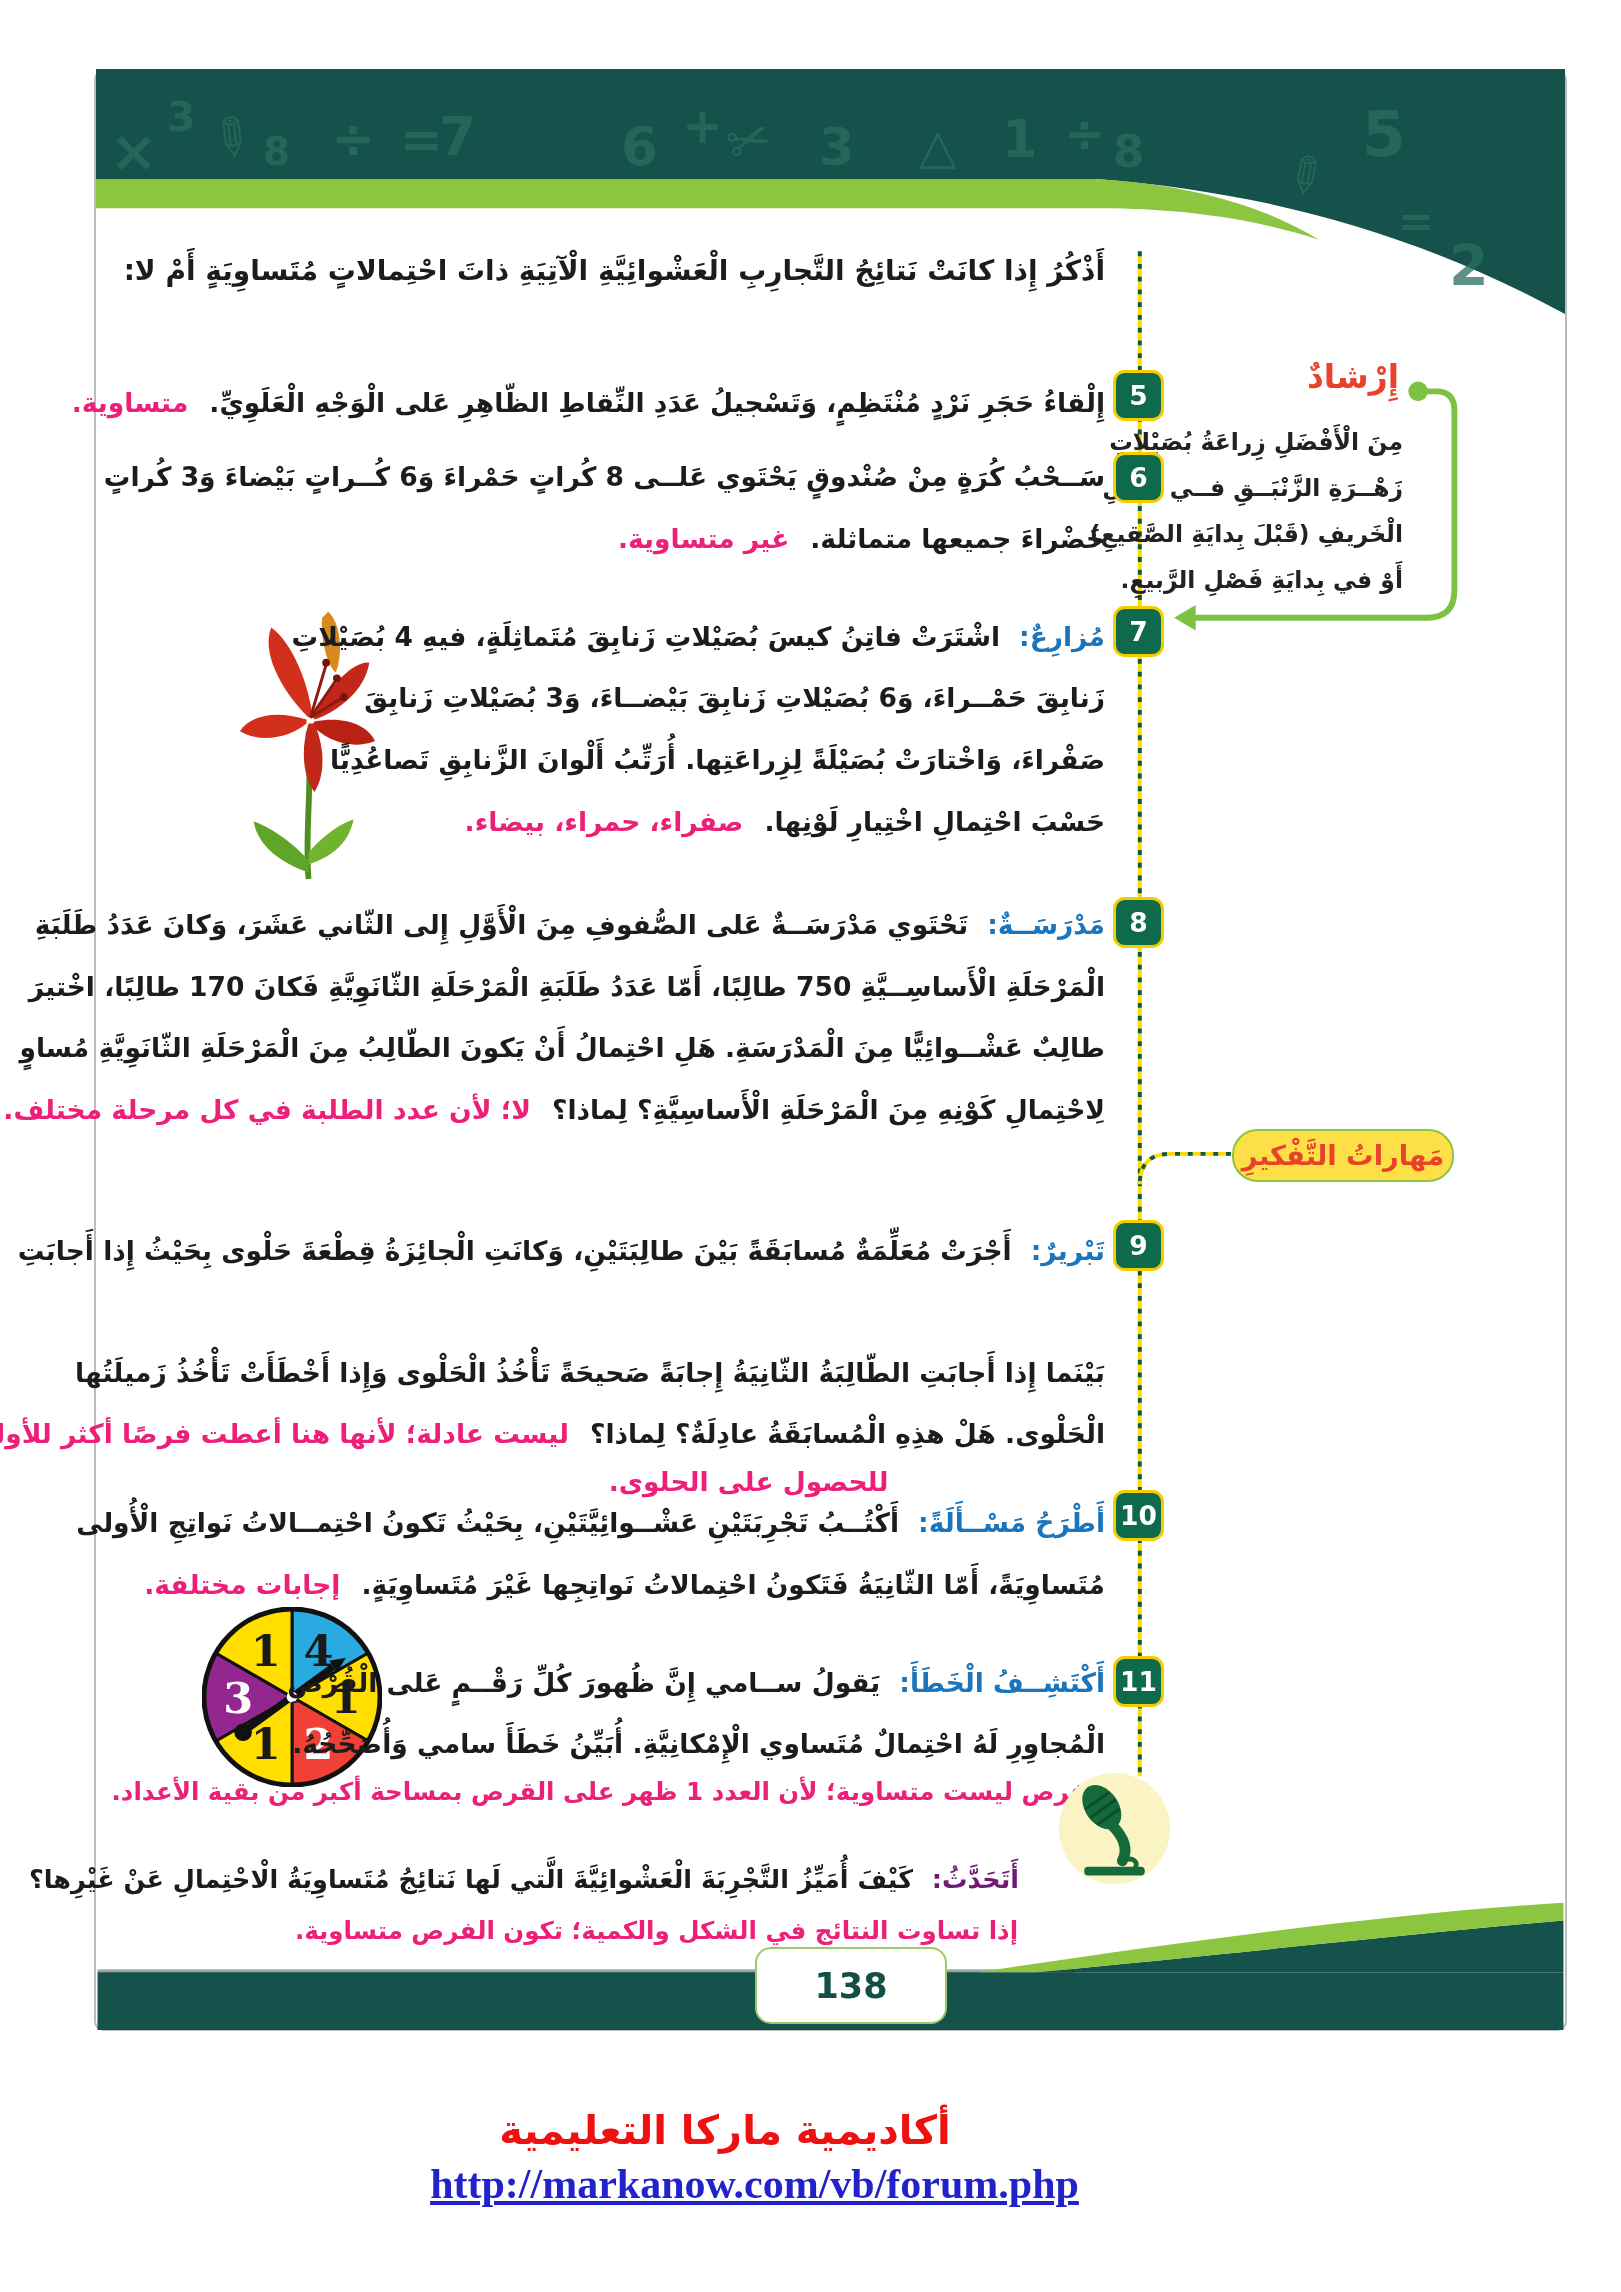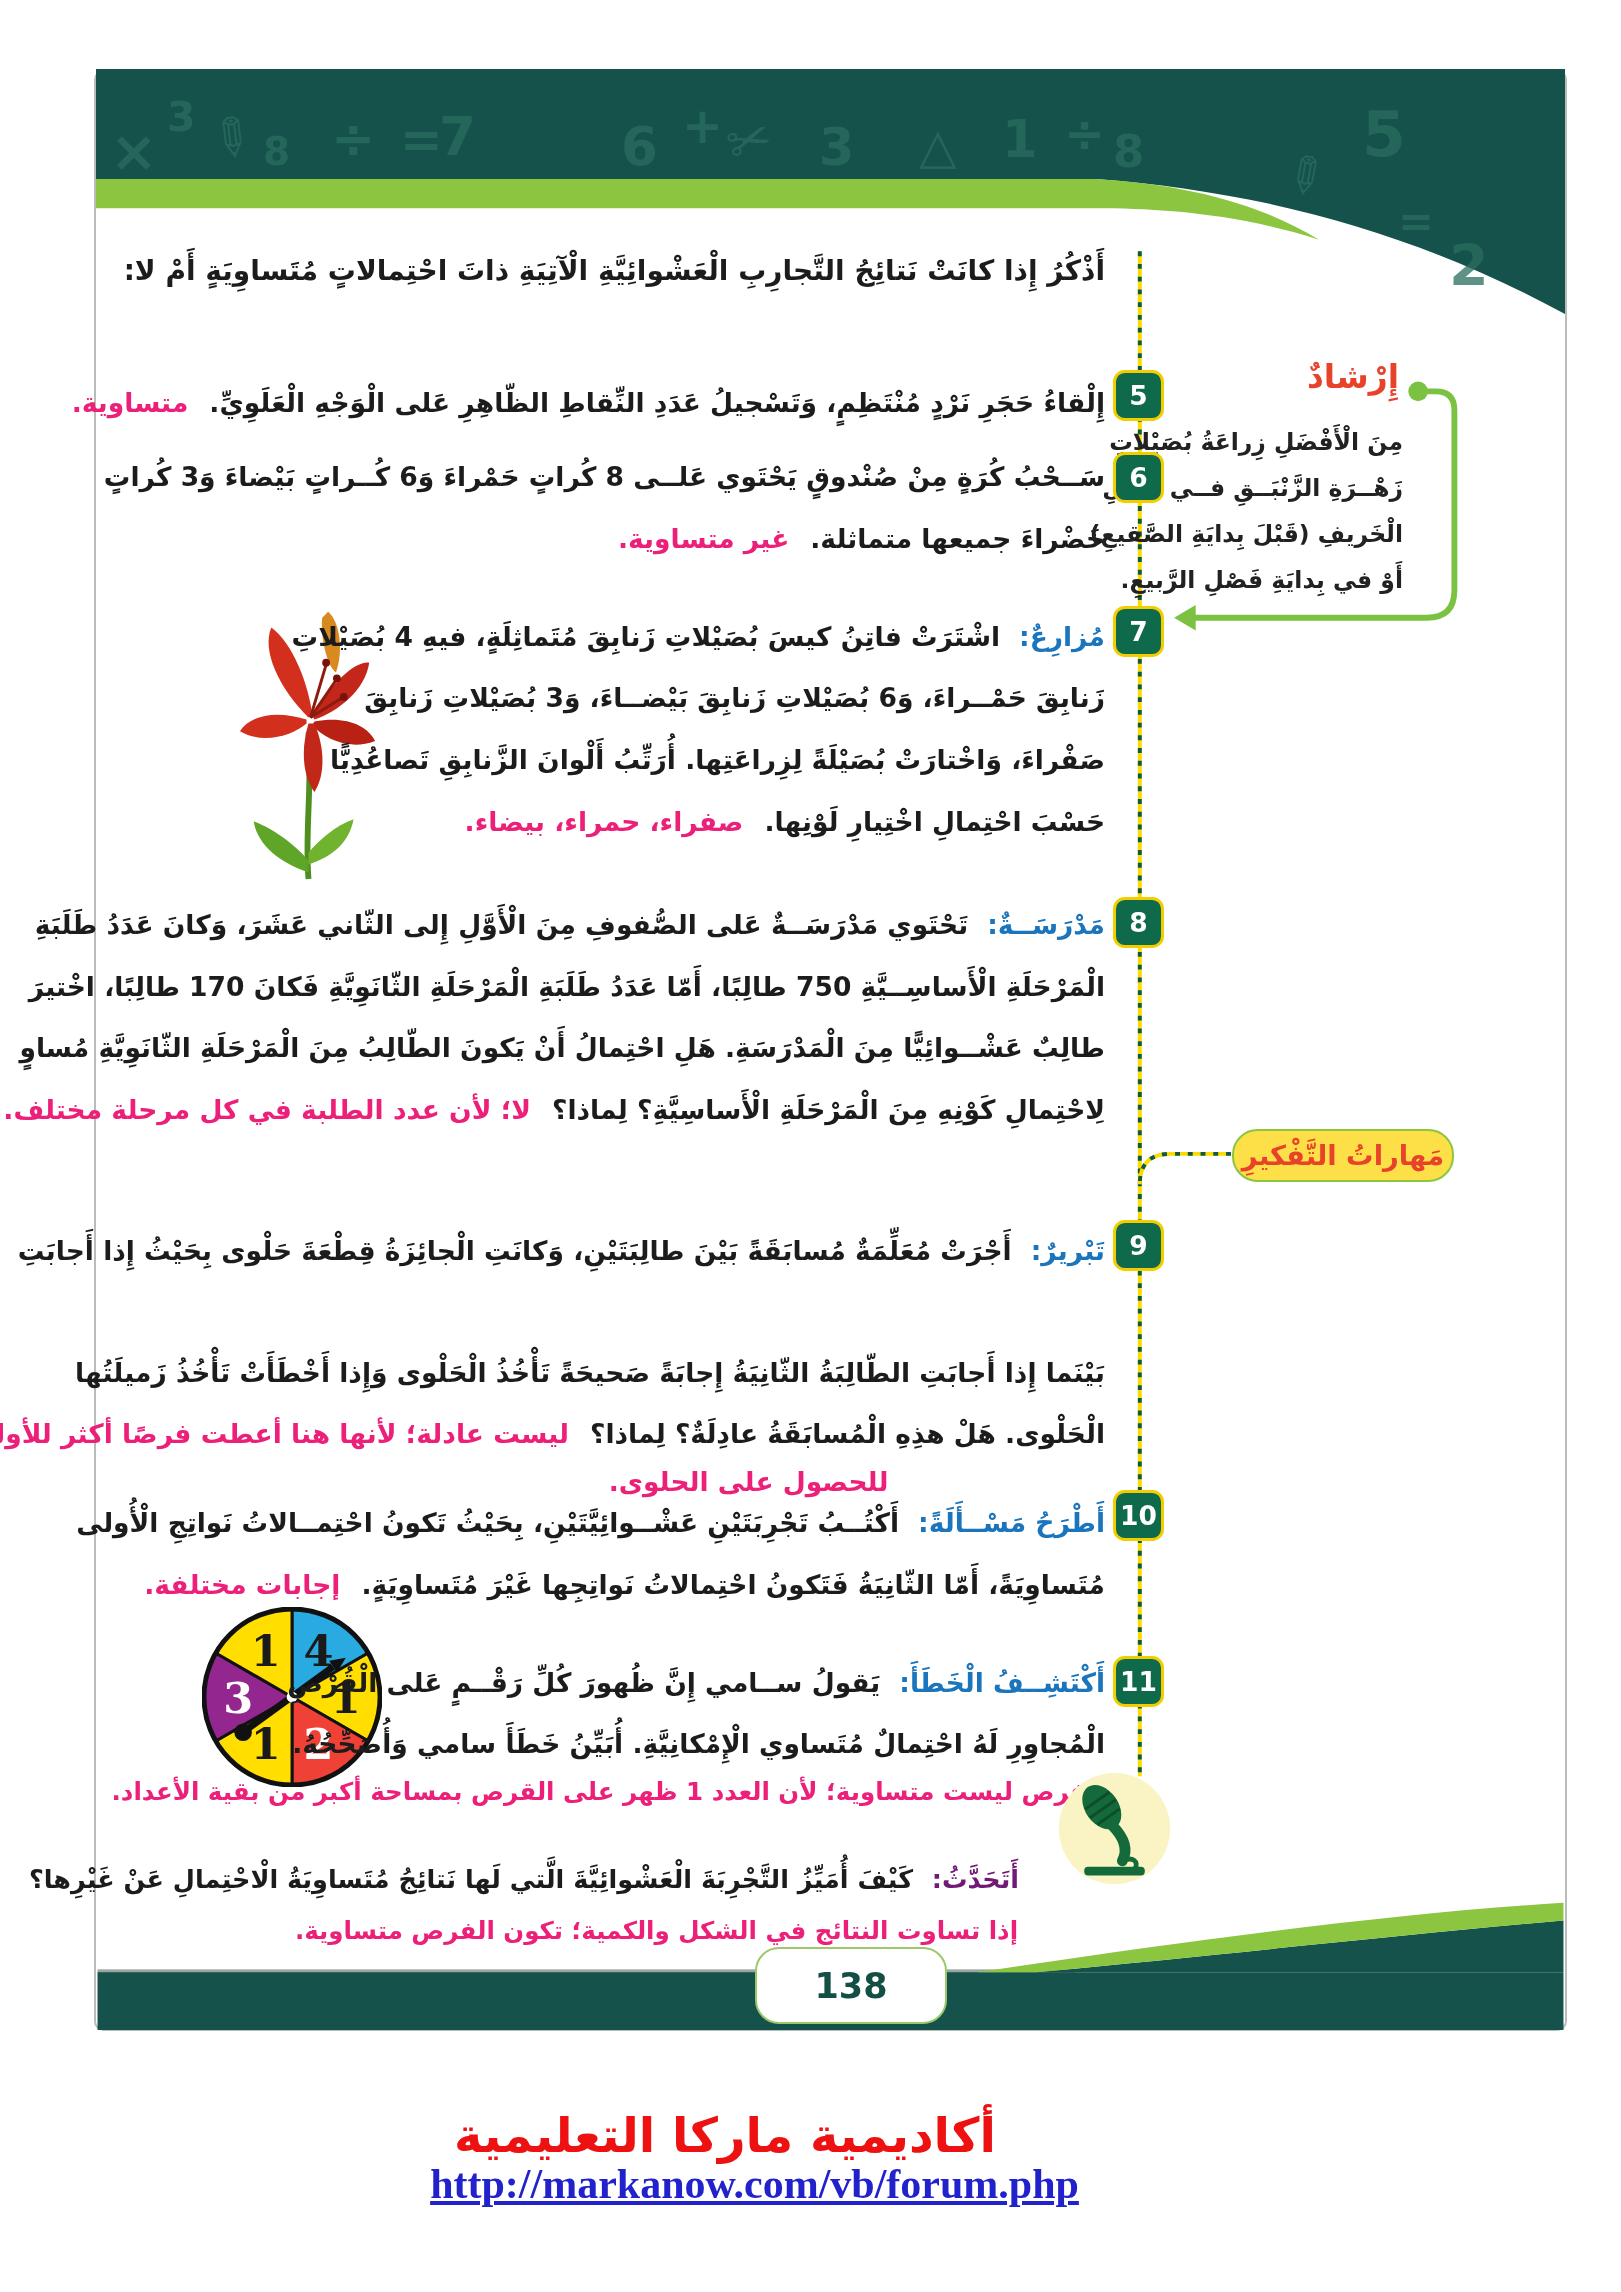--- a/index.html
+++ b/index.html
@@ -24,24 +24,24 @@
          display:flex;align-items:center;justify-content:center;}
   .g-title{position:absolute;right:222px;top:357px;font-size:33px;font-weight:bold;
            color:#e8422b;direction:rtl;z-index:4;}
   .g-line{position:absolute;right:218px;height:45px;line-height:45px;font-size:23.5px;
           font-weight:700;color:#222;direction:rtl;white-space:nowrap;z-index:4;text-align:right;}
   .think-box{position:absolute;left:1232px;top:1129px;width:218px;height:49px;background:#fde047;
              border:2.9px solid #8cc63f;border-radius:25.5px;z-index:4;display:flex;
              align-items:center;justify-content:center;}
   .think-box span{color:#e8422b;font-weight:bold;font-size:27.4px;direction:rtl;}
   .pagenum{position:absolute;left:755px;top:1947px;width:188px;height:73px;background:#fff;
-           border:2.9px solid #9cc86a;border-radius:24px;z-index:4;display:flex;align-items:center;
+           border:2.9px solid #9cc86a;border-radius:16px;z-index:4;display:flex;align-items:center;
            justify-content:center;font-size:35px;font-weight:bold;color:#134f45;}
   .brand-title{position:absolute;left:372px;top:2107px;width:706px;text-align:center;
-               color:#ee1111;font-weight:bold;font-size:48px;direction:rtl;z-index:3;}
+               color:#ee1111;font-weight:bold;font-size:40px;direction:rtl;z-index:3;}
   .brand-url{position:absolute;left:372px;top:2160px;width:765px;text-align:center;z-index:3;}
   .brand-url a{font-family:"Liberation Serif",serif;font-weight:bold;font-size:42px;
                color:#2222cc;text-decoration:underline;}
   svg{display:block;}
 </style>
 </head>
 <body>
 
 <div id="page">
 

